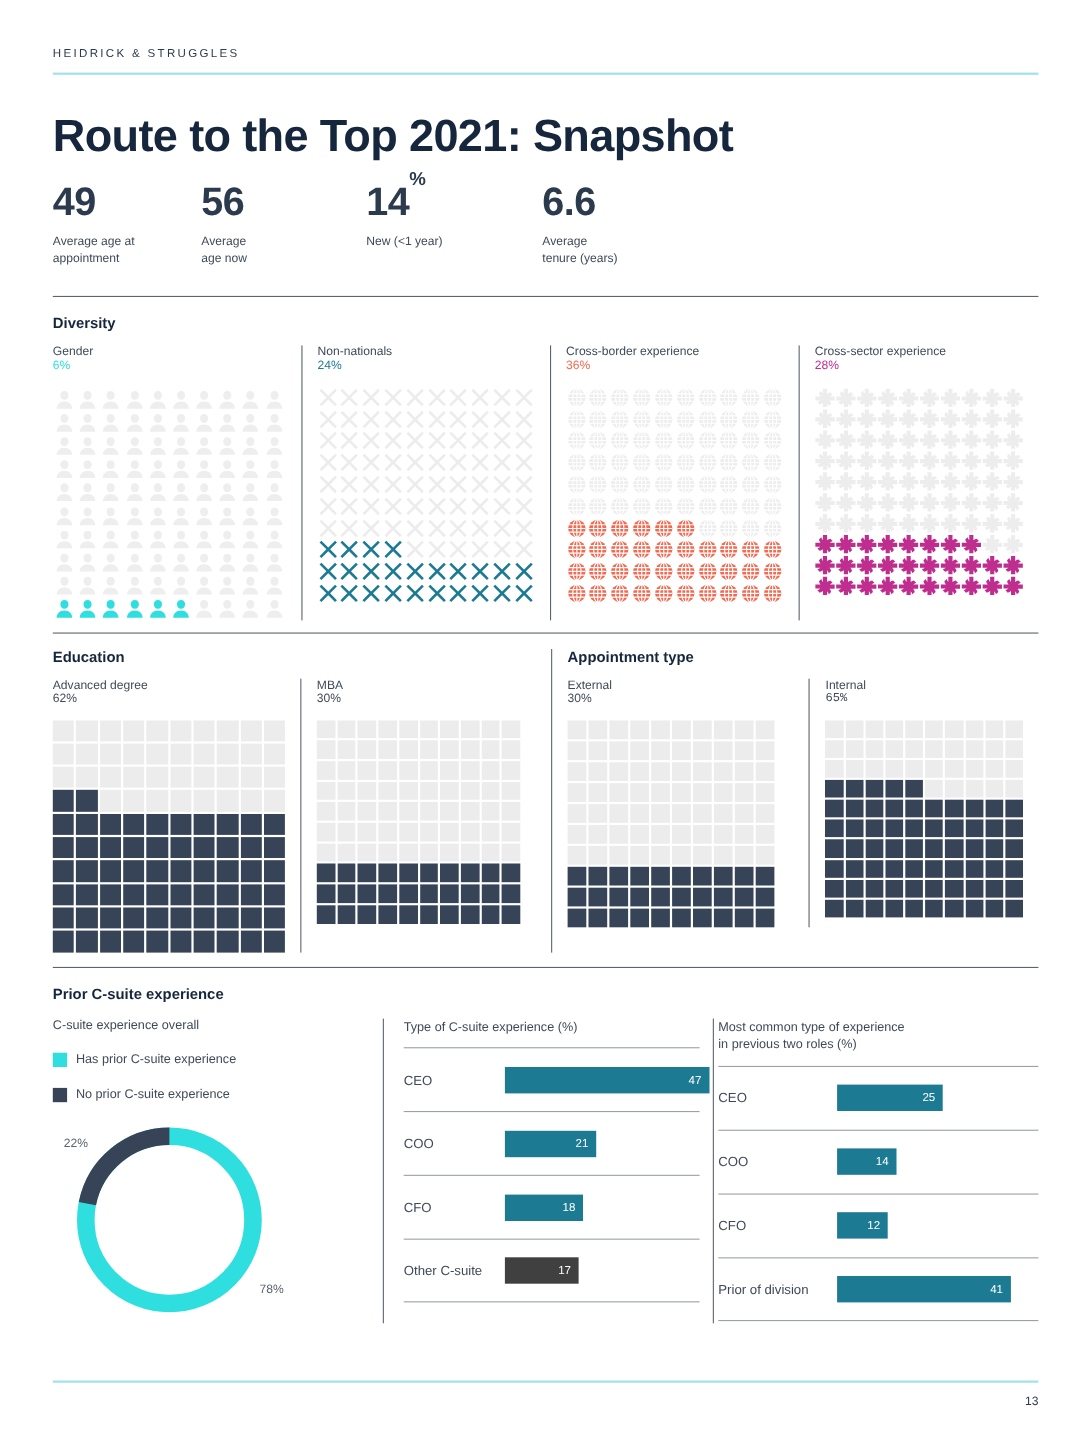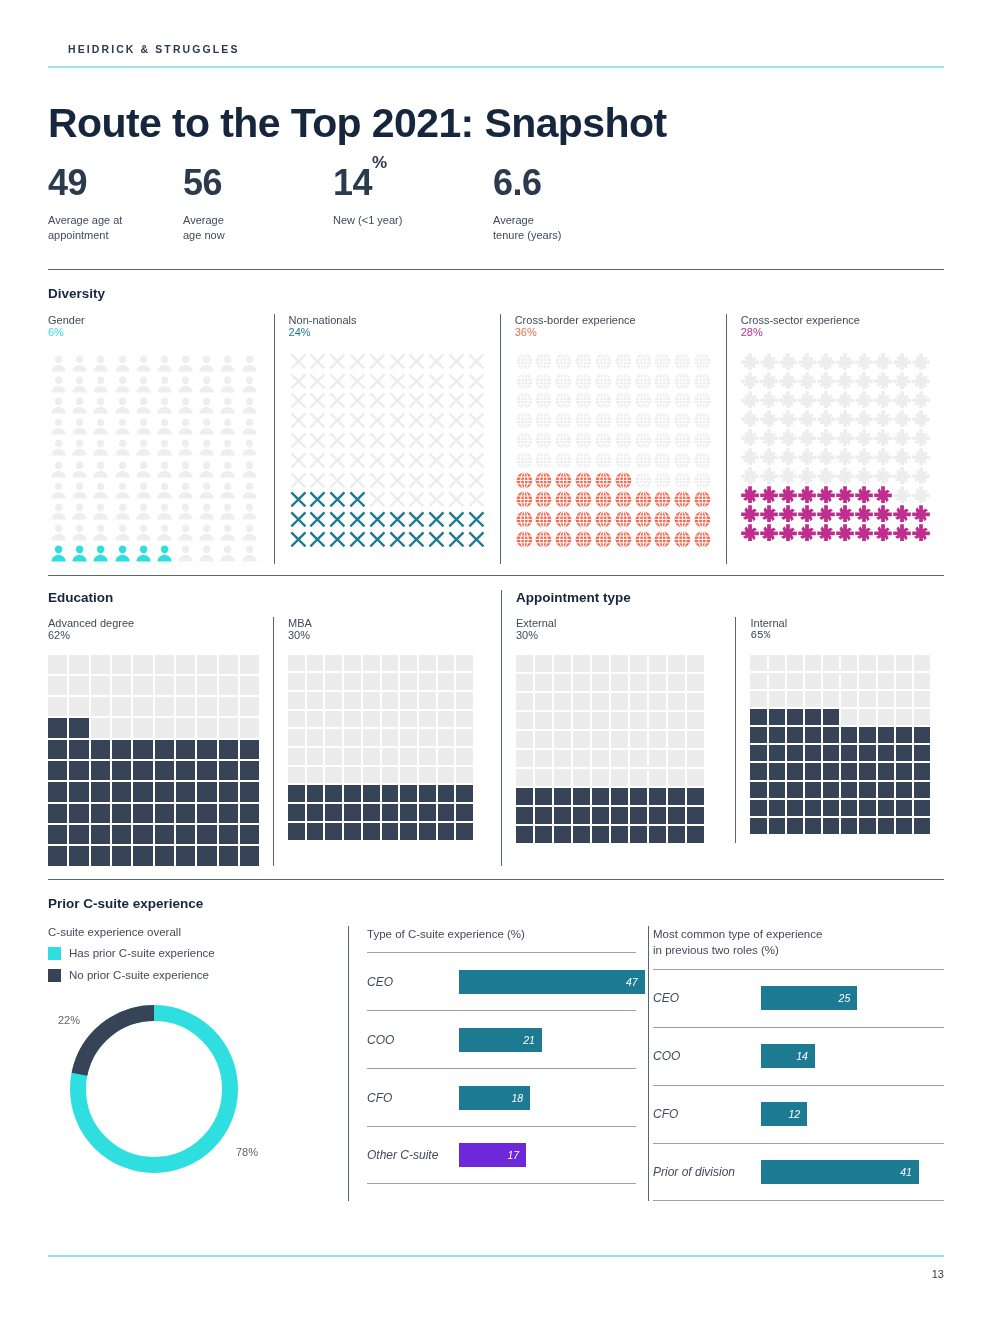--- a/index.html
+++ b/index.html
@@ -7,22 +7,22 @@
     width: 992px; height: 1320px;
     background: #ffffff;
     font-family: "Liberation Sans", sans-serif;
     color: #2b3a4d;
     overflow: hidden;
   }
   .page { position: relative; width: 992px; height: 1320px; padding: 0 48px; }
 
   
   .brand {
-    font-size: 10.5px; font-weight: 700; letter-spacing: 2.1px;
-    color: #2b3a4d; padding-top: 43px; margin-left: 20px;
+    font-size: 10.5px; font-weight: 400; letter-spacing: 2.1px;
+    color: #2b3a4d; padding-top: 43px;
   }
   .brand-rule { height: 2px; background: #9fe3e8; margin-top: 11px; }
   .doc-title {
     font-size: 41px; font-weight: 700; letter-spacing: -0.6px;
     color: #16263c; margin-top: 33px; line-height: 1.1;
   }
 
   
   .hrule { height: 1px; background: #5b6470; width: 100%; }
   .section-title { font-size: 13.5px; font-weight: 700; color: #16263c; }
@@ -59,29 +59,29 @@
   .edu-cols { display: flex; }
   .edu-col + .edu-col { border-left: 1px solid #5b6470; }
   .sq-grid { display: grid; grid-template-columns: repeat(10, 1fr); gap: 2px; margin-top: 14px; }
   .sq { width: 100%; aspect-ratio: 1 / 1; background: #ececec; }
   .sq.on { background: #374357; }
 
   
   .cs-wrap { display: flex; margin-top: 15px; }
   .cs-col { }
   .cs-col + .cs-col { border-left: 1px solid #5b6470; }
-  .legend-item { display: flex; align-items: center; margin-top: 9px; }
+  .legend-item { display: flex; align-items: center; margin-top: 19px; }
   .swatch { width: 13px; height: 13px; margin-right: 8px; flex: none; }
   .legend-text { font-size: 11.5px; color: #3f4a59; }
 
   .donut-wrap { position: relative; margin-top: 18px; }
   .donut-lab { position: absolute; font-size: 11px; color: #5b6470; }
 
   .bar-title { font-size: 11.5px; color: #3f4a59; line-height: 1.45; }
-  .bar-rows { margin-top: 10px; font-style: italic; }
+  .bar-rows { margin-top: 10px; }
   .bar-row { display: flex; align-items: center; border-top: 1px solid #9aa1aa; height: 58px; }
   .bar-row.last { border-bottom: 1px solid #9aa1aa; }
   .bar-label { font-size: 12px; color: #3f4a59; flex: none; }
   .bar-track { position: relative; flex: 1; height: 24px; }
   .bar-fill {
     height: 24px; background: #1d7a93; display: flex; align-items: center;
     justify-content: flex-end; padding-right: 7px;
   }
   .bar-val { font-size: 10.5px; color: #ffffff; }
 
@@ -3350,21 +3350,21 @@
             <span class="bar-label" style="width: 92px;">CFO</span>
             <span class="bar-track">
               <span class="bar-fill" style="width: 71.1px; background: rgb(29, 122, 147);">
                 <span class="bar-val">18</span>
               </span>
             </span>
           </div>
           <div class="bar-row last">
             <span class="bar-label" style="width: 92px;">Other C-suite</span>
             <span class="bar-track">
-              <span class="bar-fill" style="width: 67.15px; background: #6d28d9;">
+              <span class="bar-fill" style="width: 67.15px; background: #404040;">
                 <span class="bar-val">17</span>
               </span>
             </span>
           </div>
         </div>
     </div>
 
     <div class="cs-col" style="width:296px;padding-left:4px">
       <div class="bar-title" id="bt-2">Most common type of experience<br>in previous two roles (%)</div>
       <div class="bar-rows" id="bars-2">

